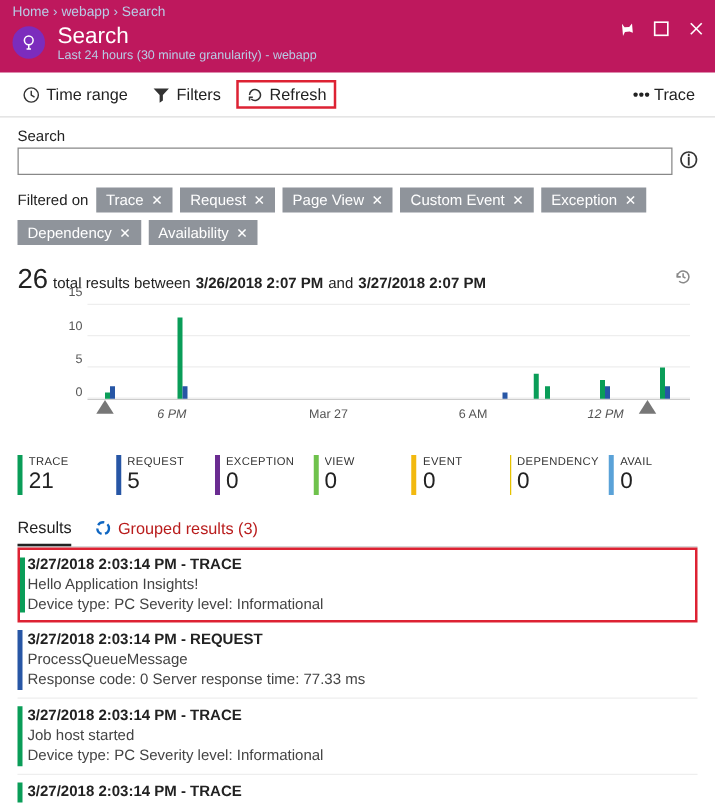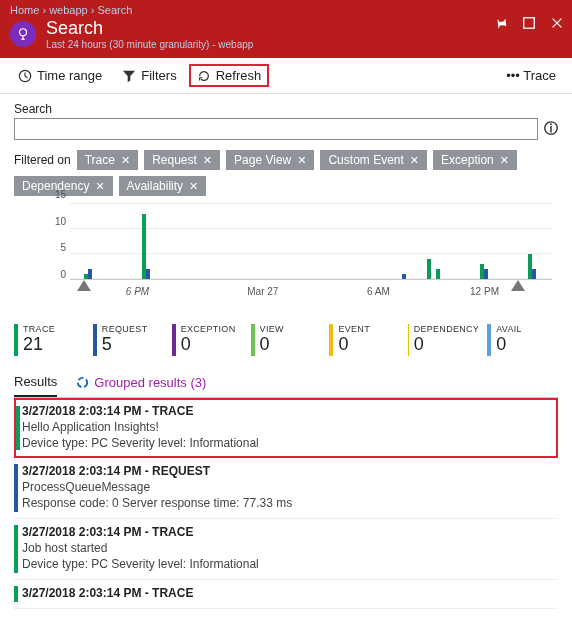--- a/index.html
+++ b/index.html
@@ -1,18 +1,18 @@
 <!DOCTYPE html>
 <html><head>
 <meta charset="utf-8">
 <style>
   * { box-sizing: border-box; margin: 0; padding: 0; font-family: "Segoe UI", Arial, sans-serif; }
   body { width: 572px; height: 643px; overflow: hidden; background: #fff; color: #222; font-size: 13px; }
 
-  .header { background: #b91c1c; color: #fff; padding: 4px 10px 8px 10px; position: relative; }
+  .header { background: #be185d; color: #fff; padding: 4px 10px 8px 10px; position: relative; }
   .breadcrumb { font-size: 11px; color: #b8cbe6; margin-bottom: 2px; }
   .breadcrumb a { color: #b8cbe6; text-decoration: none; }
   .title-row { display: flex; align-items: center; gap: 10px; }
   .app-icon { width: 26px; height: 26px; background: #7c2cbd; border-radius: 50%; display: flex; align-items: center; justify-content: center; font-size: 14px; color: #fff; }
   .title-col { display: flex; flex-direction: column; }
   .page-title { font-size: 18px; font-weight: 400; }
   .subtitle { font-size: 10px; color: #b8cbe6; }
   .window-controls { position: absolute; right: 8px; top: 16px; display: flex; gap: 14px; font-size: 16px; }
   .window-controls span { cursor: pointer; }
 
@@ -51,21 +51,21 @@
   .stat-row { display: flex; gap: 8px; margin-top: 24px; padding: 0 0 6px 0; }
   .stat { display: flex; gap: 5px; align-items: flex-start; flex: 1; min-width: 0; }
   .stat .bar { width: 4px; height: 32px; }
   .stat .col { display: flex; flex-direction: column; }
   .stat .lbl { font-size: 9px; letter-spacing: 0.3px; color: #333; white-space: nowrap; overflow: hidden; }
   .stat .val { font-size: 18px; color: #222; }
 
   .tabs-row { display: flex; gap: 18px; border-bottom: 1px solid #ccc; align-items: center; margin-top: 6px; }
   .tab { padding: 6px 0 6px 0; cursor: pointer; font-size: 13px; }
   .tab.active { border-bottom: 2px solid #222; font-weight: 400; }
-  .grouped { color: #a21caf; display: flex; align-items: center; gap: 4px; }
+  .grouped { color: #b91c1c; display: flex; align-items: center; gap: 4px; }
   .grouped svg { width: 15px; height: 15px; }
 
   .result-item { padding: 6px 8px 8px 8px; border-bottom: 1px solid #eee; position: relative; font-family: Consolas, monospace; font-size: 12px; cursor: pointer; }
   .result-item .side { position: absolute; left: 0; top: 6px; bottom: 6px; width: 4px; background: #0a9d58; }
   .result-item.req .side { background: #2756a5; }
   .result-item .hdr { font-weight: bold; }
   .result-item .msg { margin-top: 2px; color: #444; white-space: pre-wrap; }
   .result-item .meta { margin-top: 2px; color: #444; }
   .result-highlight { border: 2px solid #d23; padding: 4px 6px 6px 6px; }
 
@@ -173,20 +173,34 @@
       <span class="chip">
         <span>Dependency</span>
         <span class="x">✕</span>
       </span>
       <span class="chip">
         <span>Availability</span>
         <span class="x">✕</span>
       </span>
     </div>
 
+  <div class="results-summary">
+    <span class="big">26</span>
+    <span>total results between</span>
+    <b>3/26/2018 2:07 PM</b>
+    <span>and</span>
+    <b>3/27/2018 2:07 PM</b>
+    <span class="history-icon">
+      <svg width="15" height="15" viewBox="0 0 16 16" fill="none" stroke="#888" stroke-width="1.3">
+          <path d="M3 8a5 5 0 1 1 1.6 3.7"></path>
+          <path d="M3 5v3h3"></path>
+          <path d="M8 5v3l2 1"></path>
+        </svg>
+    </span>
+  </div>
 
   <div class="chart-area">
     <div class="y-axis" id="y-axis">
         <div style="bottom: 0%;">0</div>
         <div style="bottom: 33.3333%;">5</div>
         <div style="bottom: 66.6667%;">10</div>
         <div style="bottom: 100%;">15</div>
       </div>
     <div class="plot" id="plot">
         <div class="gridline" style="bottom: 0%;"></div>
@@ -204,21 +218,21 @@
         <div class="bbar" style="left: calc(85% + 4px); height: 13.3333%;"></div>
         <div class="gbar" style="left: 95%; height: 33.3333%;"></div>
         <div class="bbar" style="left: calc(95% + 4px); height: 13.3333%;"></div>
         <div class="tri" style="left: calc(3% - 7px);"></div>
         <div class="tri" style="left: calc(93% - 7px);"></div>
       </div>
     <div class="x-axis" id="x-axis">
         <span style="left: 14%; font-style: italic;">6 PM</span>
         <span style="left: 40%;">Mar 27</span>
         <span style="left: 64%;">6 AM</span>
-        <span style="left: 86%;">12 PM</span>
+        <span style="left: 86%; font-style: italic;">12 PM</span>
       </div>
   </div>
 
   <div class="stat-row" id="stat-row">
       <div class="stat">
         <div class="bar" style="background:#0a9d58"></div>
         <div class="col">
           <div class="lbl">TRACE</div>
           <div class="val">21</div>
         </div>

